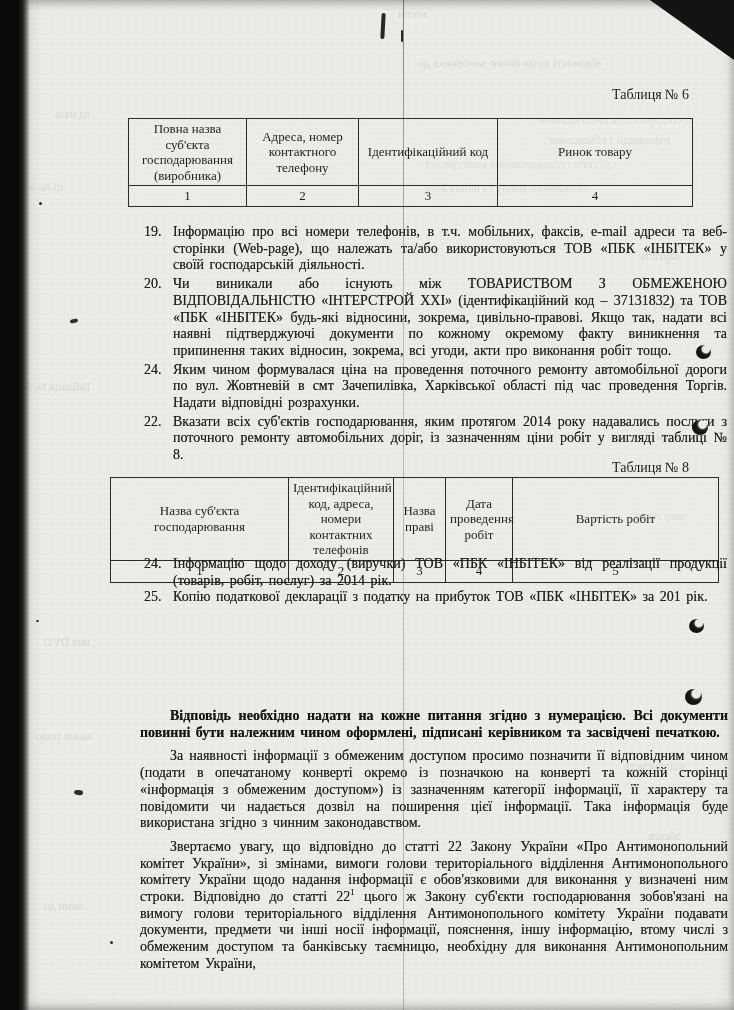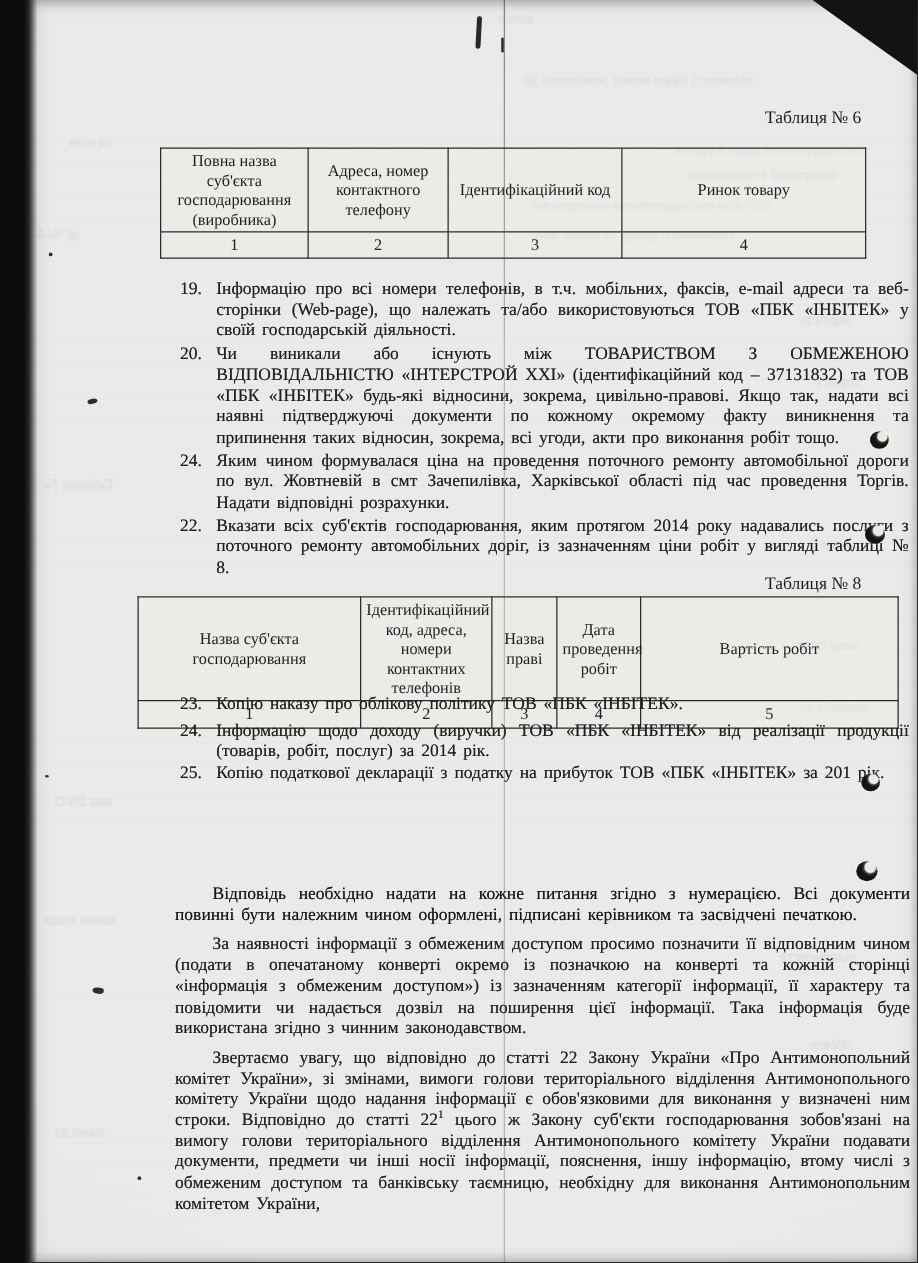--- a/index.html
+++ b/index.html
@@ -39,21 +39,21 @@
         background:rgba(238,238,236,.25);}
   table.sheet td{border:1.4px solid #2a2a2a;text-align:center;vertical-align:middle;
         font-size:13px;line-height:15.5px;color:#1e1e1e;padding:2px 4px;}
   table.sheet td.num{font-size:13px;padding:1px 2px;}
   .content{position:absolute;left:120px;width:585px;font-size:14px;line-height:16.7px;
         text-align:justify;word-spacing:2px;color:#1f1f1f;z-index:2;
         text-shadow:0 0 .5px rgba(25,25,25,.65);}
   .qitem{position:relative;padding-left:31px;margin-bottom:2px;}
   .qnum{position:absolute;left:2px;top:0;}
   .closing p{margin:0 0 7px 0;text-indent:30px;}
-  .closing .bold{font-weight:normal;color:#141414;}
+  .closing .bold{font-weight:bold;color:#141414;}
   sup{font-size:9px;line-height:0;}
 </style>
 </head>
 <body>
 
 <div id="scan">
   <div id="page">
     <div class="texture"></div>
     <div id="ghost-layer">
         <div class="ghost" style="left: 376px; top: 6px; font-size: 13px;">копія</div>
@@ -143,24 +143,20 @@
         <td class="num">1</td>
         <td class="num">2</td>
         <td class="num">3</td>
         <td class="num">4</td>
         <td class="num">5</td>
       </tr>
     </tbody>
       </table>
 
     <div class="content" style="top:556px;">
-      <div class="qitem" style="margin-bottom:5px;">
-        <span class="qnum">23.</span>
-        <span>Копію наказу про облікову політику ТОВ «ПБК «ІНБІТЕК».</span>
-      </div>
       <div class="qitem" style="margin-bottom:0;">
         <span class="qnum">24.</span>
         <span>Інформацію щодо доходу (виручки) ТОВ «ПБК «ІНБІТЕК» від реалізації продукції (товарів, робіт, послуг) за 2014 рік.</span>
       </div>
       <div class="qitem" style="margin-bottom:3px;">
         <span class="qnum">25.</span>
         <span>Копію податкової декларації з податку на прибуток ТОВ «ПБК «ІНБІТЕК» за 201 рік.</span>
       </div>
     </div>
 

